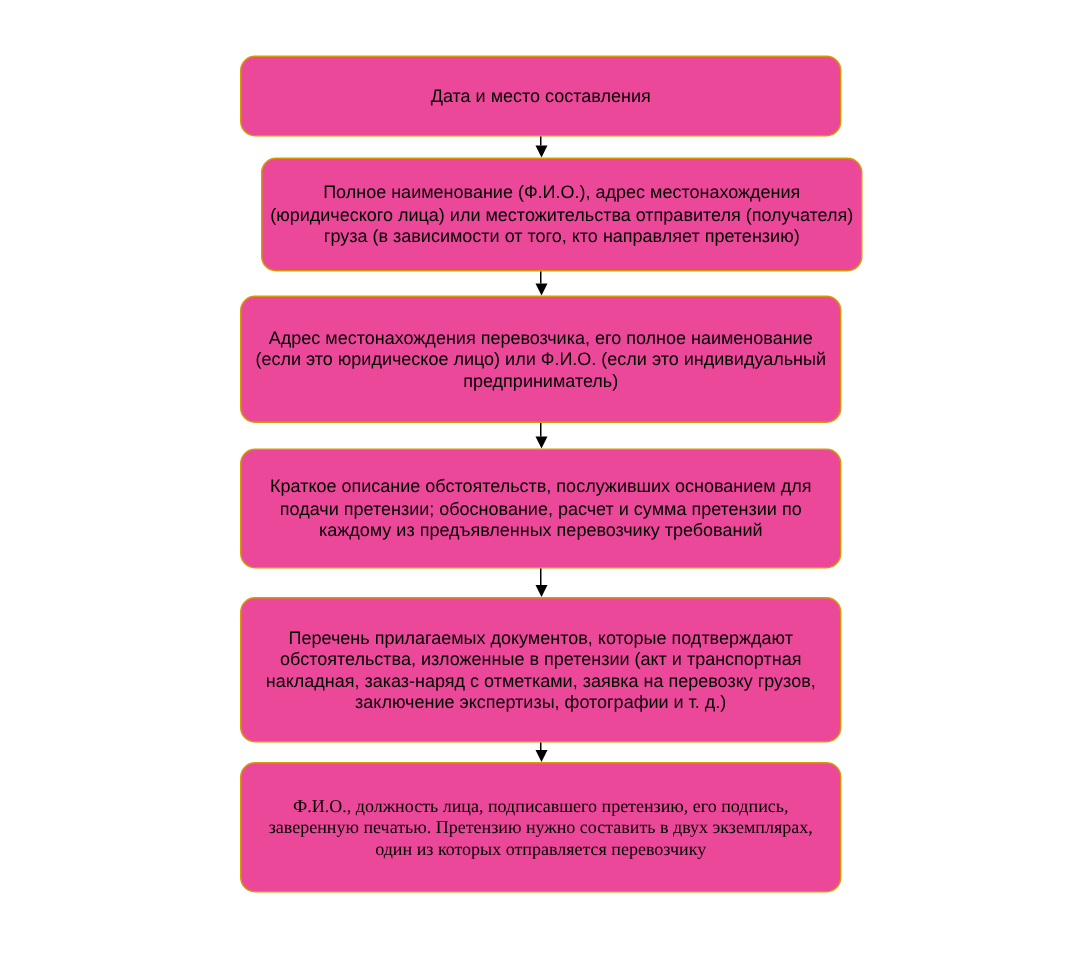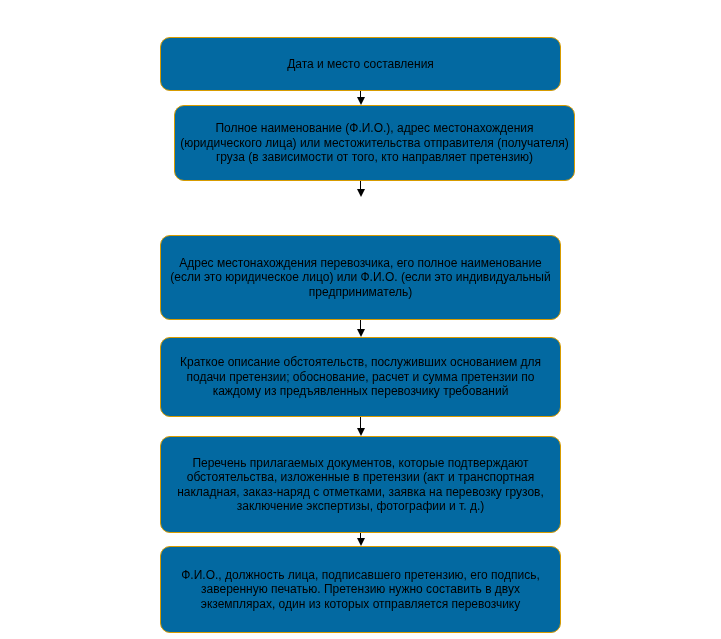--- a/index.html
+++ b/index.html
@@ -16,38 +16,38 @@
   .canvas {
     width: 721px;
     padding-top: 37px;
     display: flex;
     flex-direction: column;
     align-items: center;
   }
   .node {
     width: 401px;
     box-sizing: border-box;
-    background: #0369a1;
+    background: #ec4899;
     border: 1.3px solid #d79b00;
     border-radius: 10px;
     display: flex;
     align-items: center;
     justify-content: center;
     text-align: center;
     color: #000000;
     font-size: 12px;
     line-height: 1.2;
     padding: 4px 5px;
   }
   .h54 { min-height: 54px; }
   .h76 { min-height: 76px; margin-left: 28px; }
-  .h85 { min-height: 85px; margin-top: 38px; }
+  .h85 { min-height: 85px; }
   .h80 { min-height: 80px; }
   .h97 { min-height: 97px; text-align: center; }
-  .h87 { min-height: 87px; }
+  .h87 { min-height: 87px; font-family: Liberation Serif, serif; }
 
   .arrow {
     display: flex;
     flex-direction: column;
     align-items: center;
     width: 20px;
   }
   .g14 { height: 14px; }
   .g16 { height: 16px; }
   .g17 { height: 17px; }

